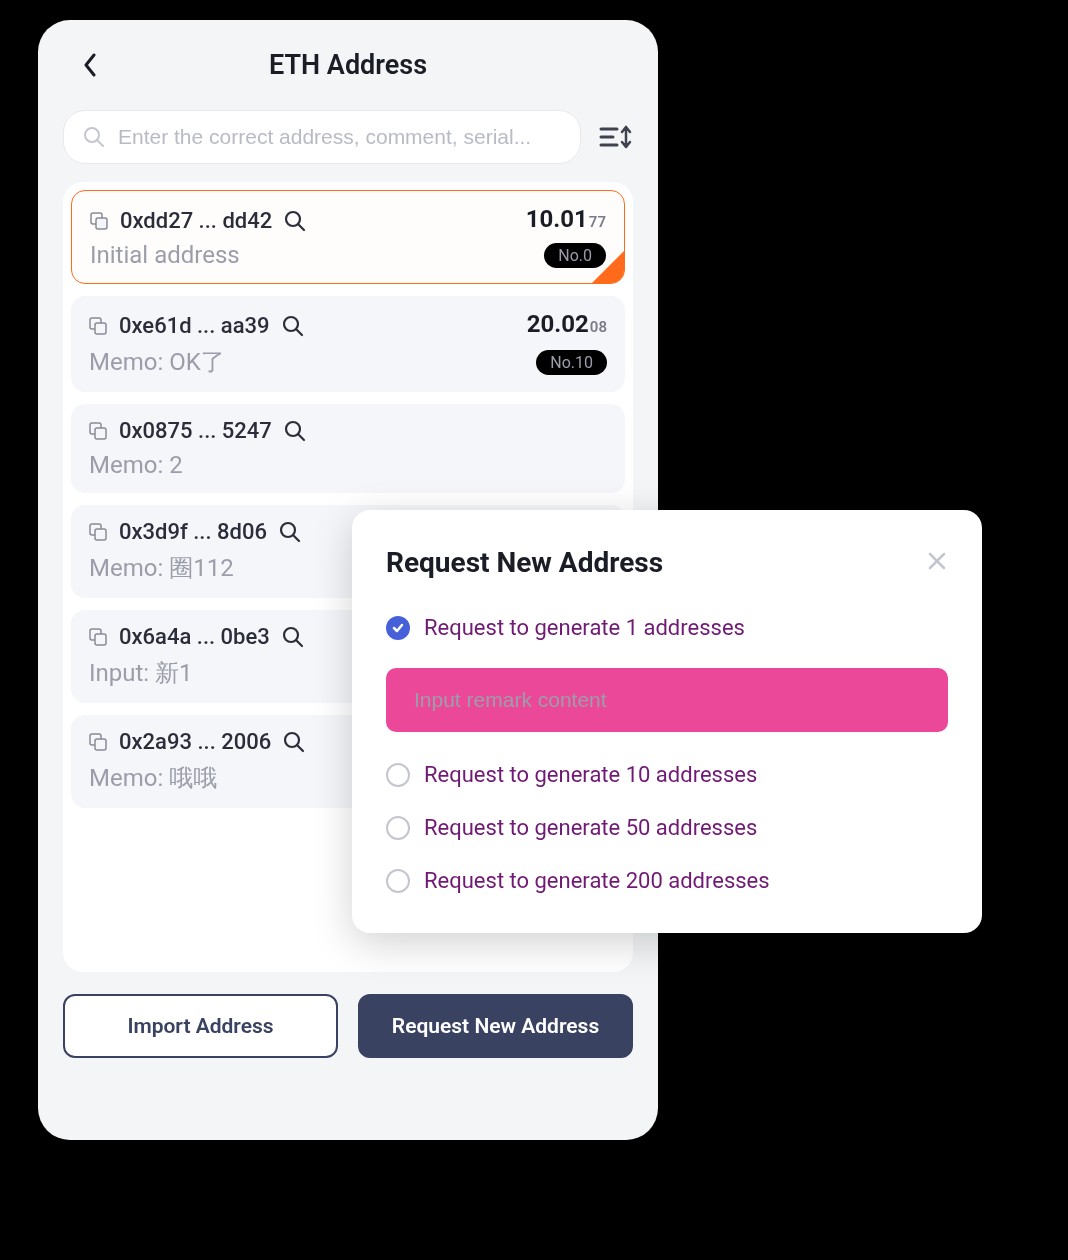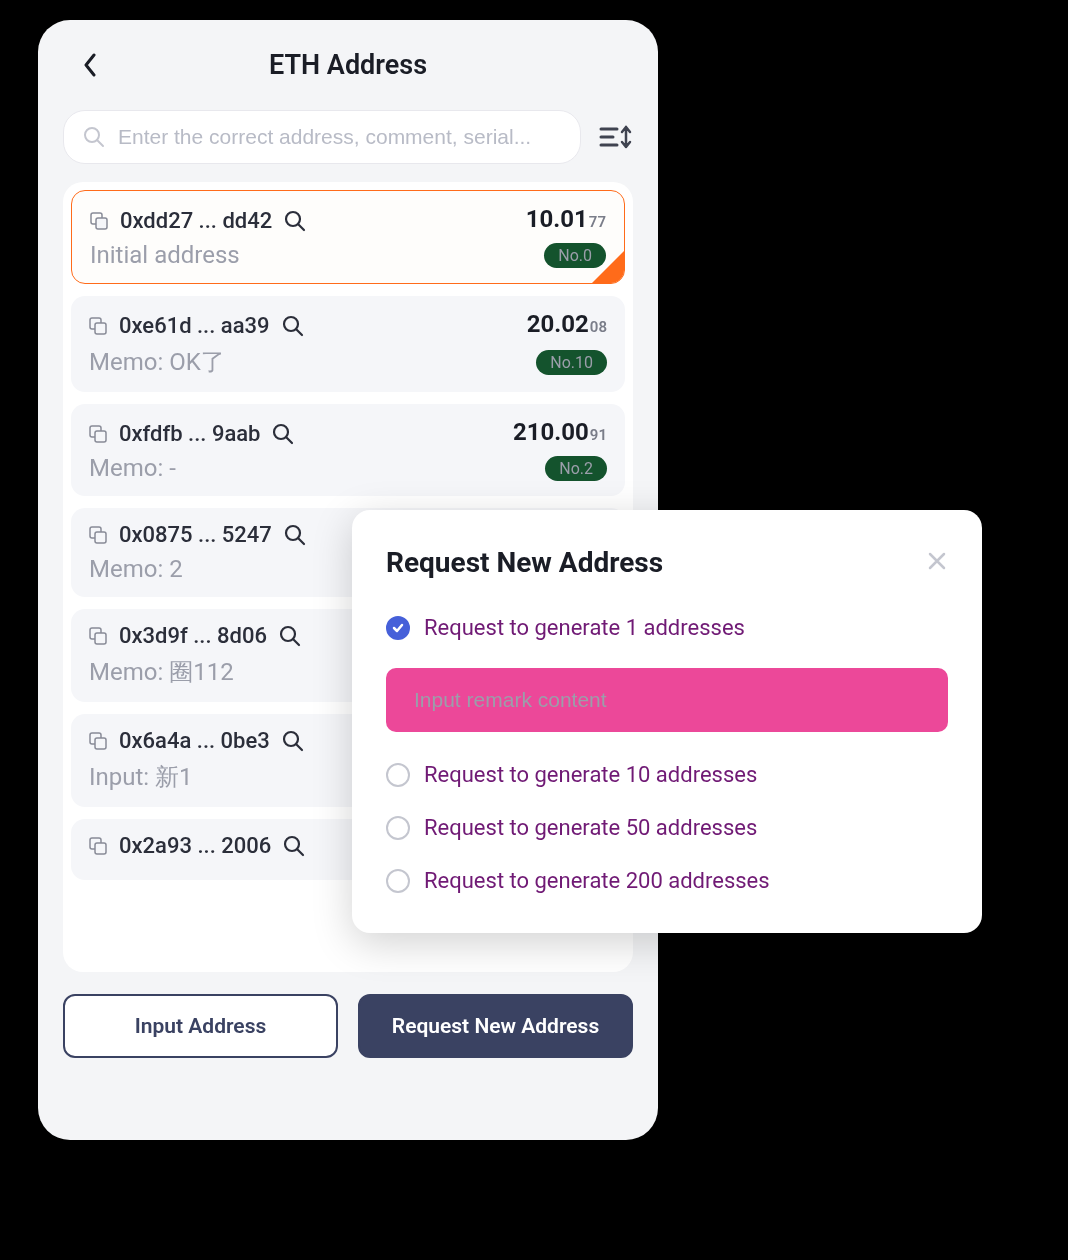--- a/index.html
+++ b/index.html
@@ -143,21 +143,21 @@
     .card-bottom {
       display: flex;
       align-items: center;
       justify-content: space-between;
     }
     .memo-text {
       font-size: 24px;
       color: #9b9eaa;
     }
     .number-badge {
-      background: #14532d;
+      background: #000000;
       color: #9b9eaa;
       font-size: 16px;
       padding: 3px 14px;
       border-radius: 14px;
     }
     .bottom-buttons {
       display: flex;
       gap: 20px;
       padding: 0 25px;
       margin-top: 22px;
@@ -316,118 +316,101 @@
             </svg>
         </div>
         <div><span class="balance">20.02</span><span class="balance-decimals">08</span></div>
       </div>
       <div class="card-bottom">
         <span class="memo-text">Memo: OK了</span>
         <span class="number-badge">No.10</span>
       </div>
     </div>
 
+
     <div class="address-card">
       <div class="card-top">
         <div class="card-left">
           <svg class="copy-icon" width="18" height="18" viewBox="0 0 18 18" fill="none">
               <rect x="1" y="1" width="11" height="11" rx="2" stroke="currentColor" stroke-width="1.5"></rect>
               <rect x="6" y="6" width="11" height="11" rx="2" stroke="currentColor" stroke-width="1.5" fill="#f5f6f9"></rect>
             </svg>
-          <span class="address-text">0xfdfb ... 9aab</span>
-          <svg class="magnify-icon" width="22" height="22" viewBox="0 0 22 22" fill="none">
-              <circle cx="9" cy="9" r="7" stroke="currentColor" stroke-width="2.2"></circle>
-              <path d="M14 14 L20 20" stroke="currentColor" stroke-width="2.2" stroke-linecap="round"></path>
-            </svg>
-        </div>
-        <div><span class="balance">210.00</span><span class="balance-decimals">91</span></div>
-      </div>
-      <div class="card-bottom">
-        <span class="memo-text">Memo: -</span>
-        <span class="number-badge">No.2</span>
+          <span class="address-text">0x0875 ... 5247</span>
+          <svg class="magnify-icon" width="22" height="22" viewBox="0 0 22 22" fill="none">
+              <circle cx="9" cy="9" r="7" stroke="currentColor" stroke-width="2.2"></circle>
+              <path d="M14 14 L20 20" stroke="currentColor" stroke-width="2.2" stroke-linecap="round"></path>
+            </svg>
+        </div>
+      </div>
+      <div class="card-bottom">
+        <span class="memo-text">Memo: 2</span>
       </div>
     </div>
 
     <div class="address-card">
       <div class="card-top">
         <div class="card-left">
           <svg class="copy-icon" width="18" height="18" viewBox="0 0 18 18" fill="none">
               <rect x="1" y="1" width="11" height="11" rx="2" stroke="currentColor" stroke-width="1.5"></rect>
               <rect x="6" y="6" width="11" height="11" rx="2" stroke="currentColor" stroke-width="1.5" fill="#f5f6f9"></rect>
             </svg>
-          <span class="address-text">0x0875 ... 5247</span>
-          <svg class="magnify-icon" width="22" height="22" viewBox="0 0 22 22" fill="none">
-              <circle cx="9" cy="9" r="7" stroke="currentColor" stroke-width="2.2"></circle>
-              <path d="M14 14 L20 20" stroke="currentColor" stroke-width="2.2" stroke-linecap="round"></path>
-            </svg>
-        </div>
-      </div>
-      <div class="card-bottom">
-        <span class="memo-text">Memo: 2</span>
+          <span class="address-text">0x3d9f ... 8d06</span>
+          <svg class="magnify-icon" width="22" height="22" viewBox="0 0 22 22" fill="none">
+              <circle cx="9" cy="9" r="7" stroke="currentColor" stroke-width="2.2"></circle>
+              <path d="M14 14 L20 20" stroke="currentColor" stroke-width="2.2" stroke-linecap="round"></path>
+            </svg>
+        </div>
+      </div>
+      <div class="card-bottom">
+        <span class="memo-text">Memo: 圈112</span>
       </div>
     </div>
 
     <div class="address-card">
       <div class="card-top">
         <div class="card-left">
           <svg class="copy-icon" width="18" height="18" viewBox="0 0 18 18" fill="none">
               <rect x="1" y="1" width="11" height="11" rx="2" stroke="currentColor" stroke-width="1.5"></rect>
               <rect x="6" y="6" width="11" height="11" rx="2" stroke="currentColor" stroke-width="1.5" fill="#f5f6f9"></rect>
             </svg>
-          <span class="address-text">0x3d9f ... 8d06</span>
-          <svg class="magnify-icon" width="22" height="22" viewBox="0 0 22 22" fill="none">
-              <circle cx="9" cy="9" r="7" stroke="currentColor" stroke-width="2.2"></circle>
-              <path d="M14 14 L20 20" stroke="currentColor" stroke-width="2.2" stroke-linecap="round"></path>
-            </svg>
-        </div>
-      </div>
-      <div class="card-bottom">
-        <span class="memo-text">Memo: 圈112</span>
-      </div>
-    </div>
+          <span class="address-text">0x6a4a ... 0be3</span>
+          <svg class="magnify-icon" width="22" height="22" viewBox="0 0 22 22" fill="none">
+              <circle cx="9" cy="9" r="7" stroke="currentColor" stroke-width="2.2"></circle>
+              <path d="M14 14 L20 20" stroke="currentColor" stroke-width="2.2" stroke-linecap="round"></path>
+            </svg>
+        </div>
+      </div>
+      <div class="card-bottom">
+        <span class="memo-text">Input: 新1</span>
+      </div>
+    </div>
+
 
     <div class="address-card">
       <div class="card-top">
         <div class="card-left">
           <svg class="copy-icon" width="18" height="18" viewBox="0 0 18 18" fill="none">
               <rect x="1" y="1" width="11" height="11" rx="2" stroke="currentColor" stroke-width="1.5"></rect>
               <rect x="6" y="6" width="11" height="11" rx="2" stroke="currentColor" stroke-width="1.5" fill="#f5f6f9"></rect>
             </svg>
-          <span class="address-text">0x6a4a ... 0be3</span>
-          <svg class="magnify-icon" width="22" height="22" viewBox="0 0 22 22" fill="none">
-              <circle cx="9" cy="9" r="7" stroke="currentColor" stroke-width="2.2"></circle>
-              <path d="M14 14 L20 20" stroke="currentColor" stroke-width="2.2" stroke-linecap="round"></path>
-            </svg>
-        </div>
-      </div>
-      <div class="card-bottom">
-        <span class="memo-text">Input: 新1</span>
-      </div>
-    </div>
-
-
-    <div class="address-card">
-      <div class="card-top">
-        <div class="card-left">
-          <svg class="copy-icon" width="18" height="18" viewBox="0 0 18 18" fill="none">
-              <rect x="1" y="1" width="11" height="11" rx="2" stroke="currentColor" stroke-width="1.5"></rect>
-              <rect x="6" y="6" width="11" height="11" rx="2" stroke="currentColor" stroke-width="1.5" fill="#f5f6f9"></rect>
-            </svg>
           <span class="address-text">0x2a93 ... 2006</span>
           <svg class="magnify-icon" width="22" height="22" viewBox="0 0 22 22" fill="none">
               <circle cx="9" cy="9" r="7" stroke="currentColor" stroke-width="2.2"></circle>
               <path d="M14 14 L20 20" stroke="currentColor" stroke-width="2.2" stroke-linecap="round"></path>
             </svg>
         </div>
       </div>
+      <div class="card-bottom">
+        <span class="memo-text">Memo: 哦哦</span>
+      </div>
     </div>
   </div>
 
   <div class="bottom-buttons">
-    <div class="btn btn-outline">Input Address</div>
+    <div class="btn btn-outline">Import Address</div>
     <div class="btn btn-solid">Request New Address</div>
   </div>
 </div>
 
 <div class="modal">
   <div class="modal-header">
     <div class="modal-title">Request New Address</div>
     <div class="modal-close">
       <svg width="22" height="22" viewBox="0 0 22 22" fill="none">
         <path d="M4 4 L18 18 M18 4 L4 18" stroke="currentColor" stroke-width="2.5" stroke-linecap="round"></path>

